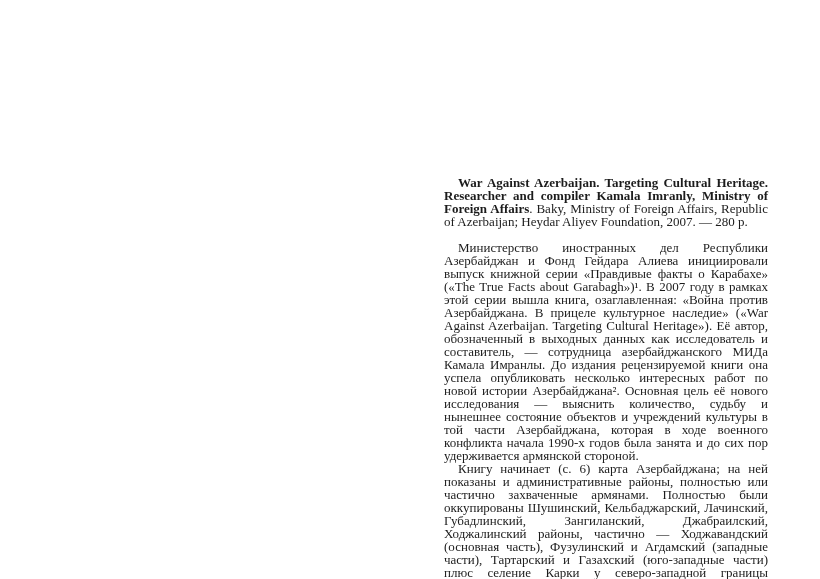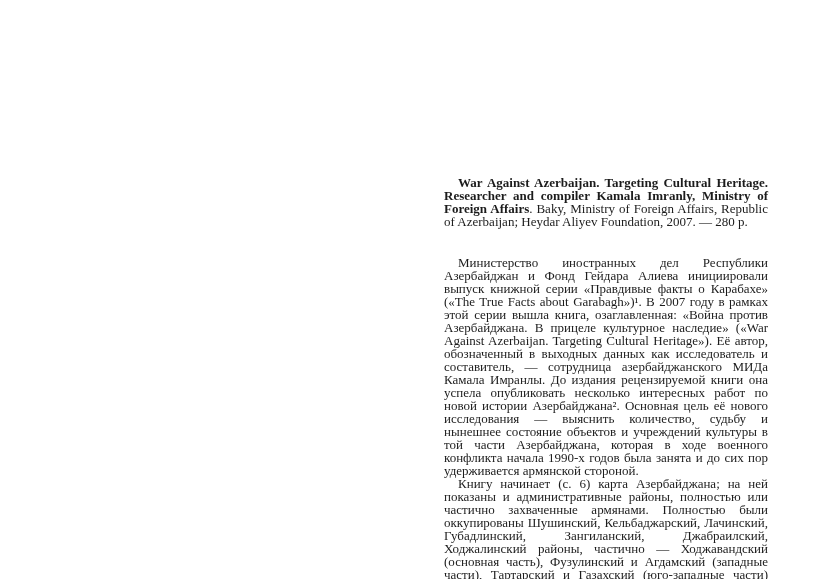--- a/index.html
+++ b/index.html
@@ -27,21 +27,21 @@
   }
   .text-block p {
     margin: 0;
     padding: 0;
     text-indent: 14px;
   }
   .reference .ref-bold {
     font-weight: bold;
   }
   .body-para.first {
-    margin-top: 28px;
+    margin-top: 13px;
   }
 </style>
 </head>
 <body>
 
 <div class="page">
   <div class="text-block">
     <p class="reference"><span class="ref-bold">War Against Azerbaijan. Targeting Cultural Heritage. Researcher and compiler Kamala Imranly, Ministry of Foreign Affairs</span><span>. Baky, Ministry of Foreign Affairs, Republic of Azerbaijan; Heydar Aliyev Foundation, 2007. — 280 p.</span></p>
     <p class="body-para first">Министерство иностранных дел Республики Азербайджан и Фонд Гейдара Алиева инициировали выпуск книжной серии «Правдивые факты о Карабахе» («The True Facts about Garabagh»)¹. В 2007 году в рамках этой серии вышла книга, озаглавленная: «Война против Азербайджана. В прицеле культурное наследие» («War Against Azerbaijan. Targeting Cultural Heritage»). Её автор, обозначенный в выходных данных как исследователь и составитель, — сотрудница азербайджанского МИДа Камала Имранлы. До издания рецензируемой книги она успела опубликовать несколько интересных работ по новой истории Азербайджана². Основная цель её нового исследования — выяснить количество, судьбу и нынешнее состояние объектов и учреждений культуры в той части Азербайджана, которая в ходе военного конфликта начала 1990-х годов была занята и до сих пор удерживается армянской стороной.</p>
     <p class="body-para">Книгу начинает (с. 6) карта Азербайджана; на ней показаны и административные районы, полностью или частично захваченные армянами. Полностью были оккупированы Шушинский, Кельбаджарский, Лачинский, Губадлинский, Зангиланский, Джабраилский, Ходжалинский районы, частично — Ходжавандский (основная часть), Фузулинский и Агдамский (западные части), Тартарский и Газахский (юго-западные части) плюс селение Карки у северо-западной границы Нахичеванской Автономной Республики — маленький азербайджанский анклав, со всех сторон окружённый территорией Армении.</p>

